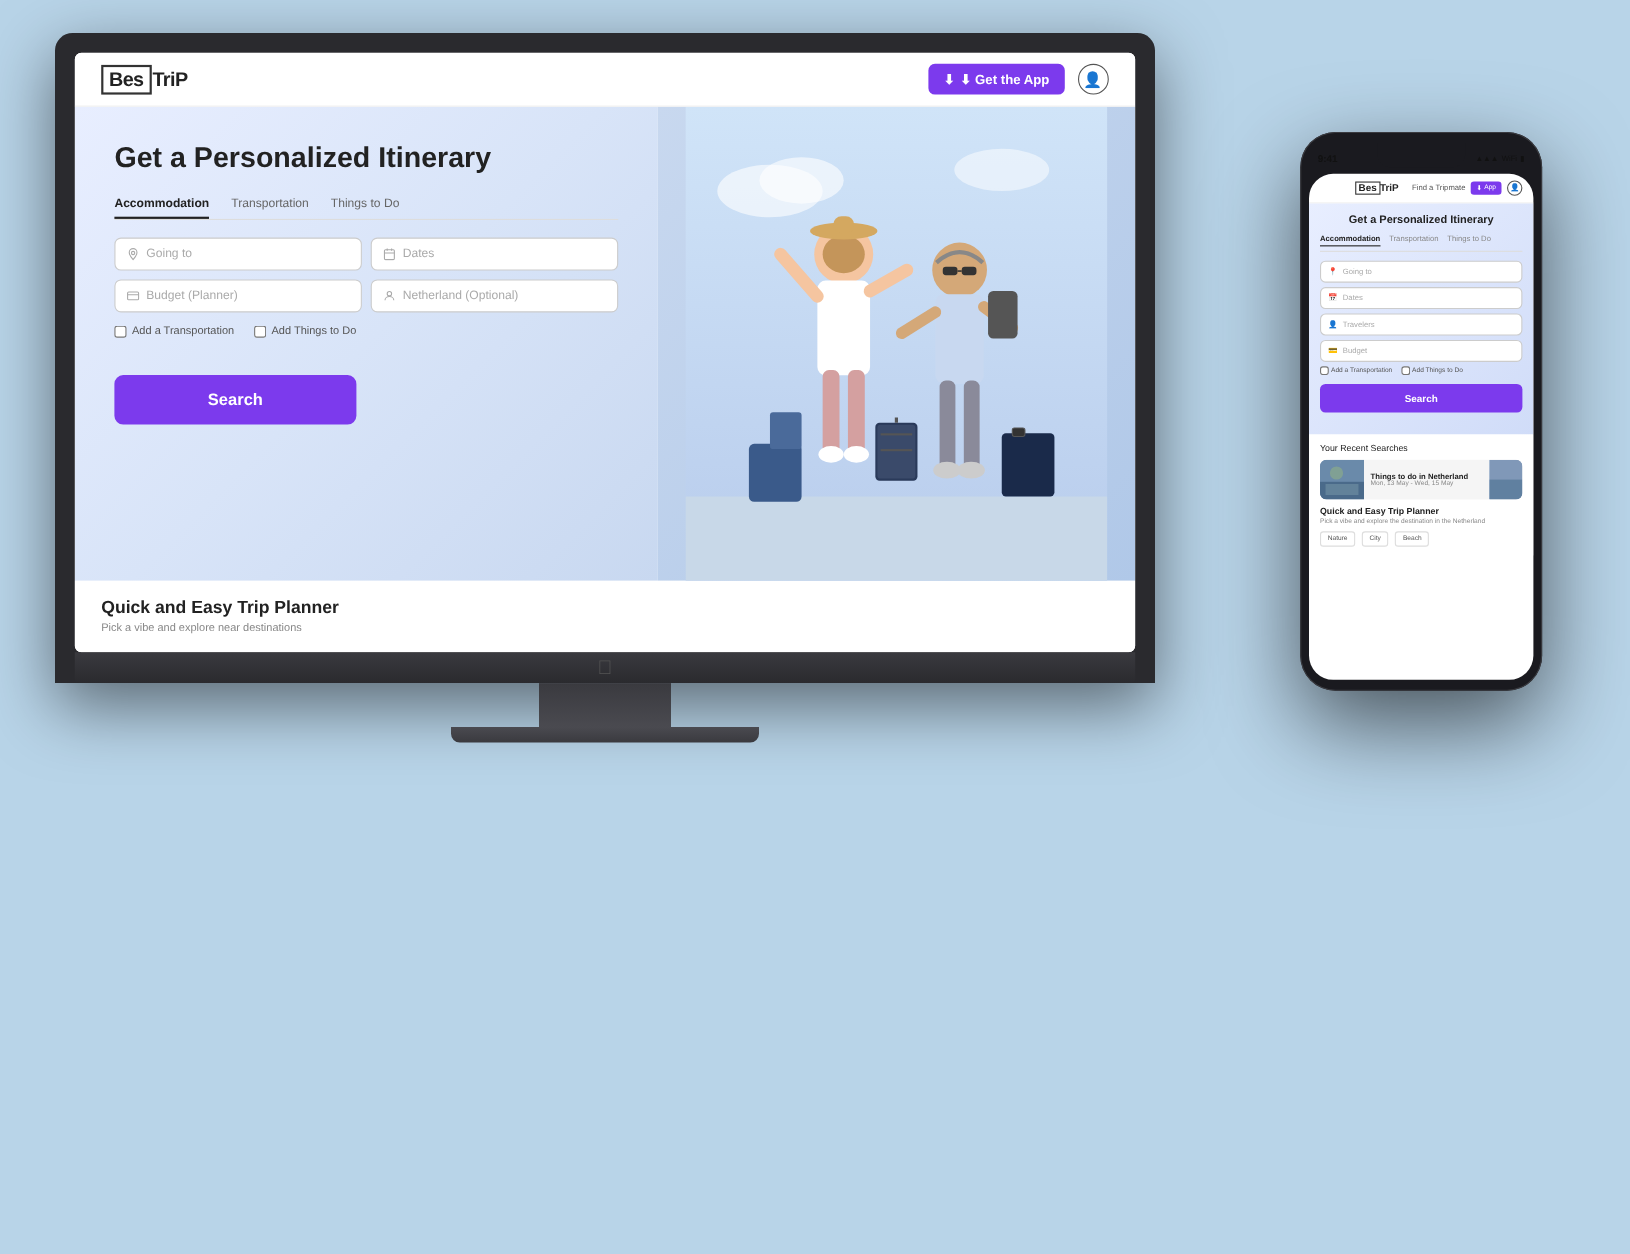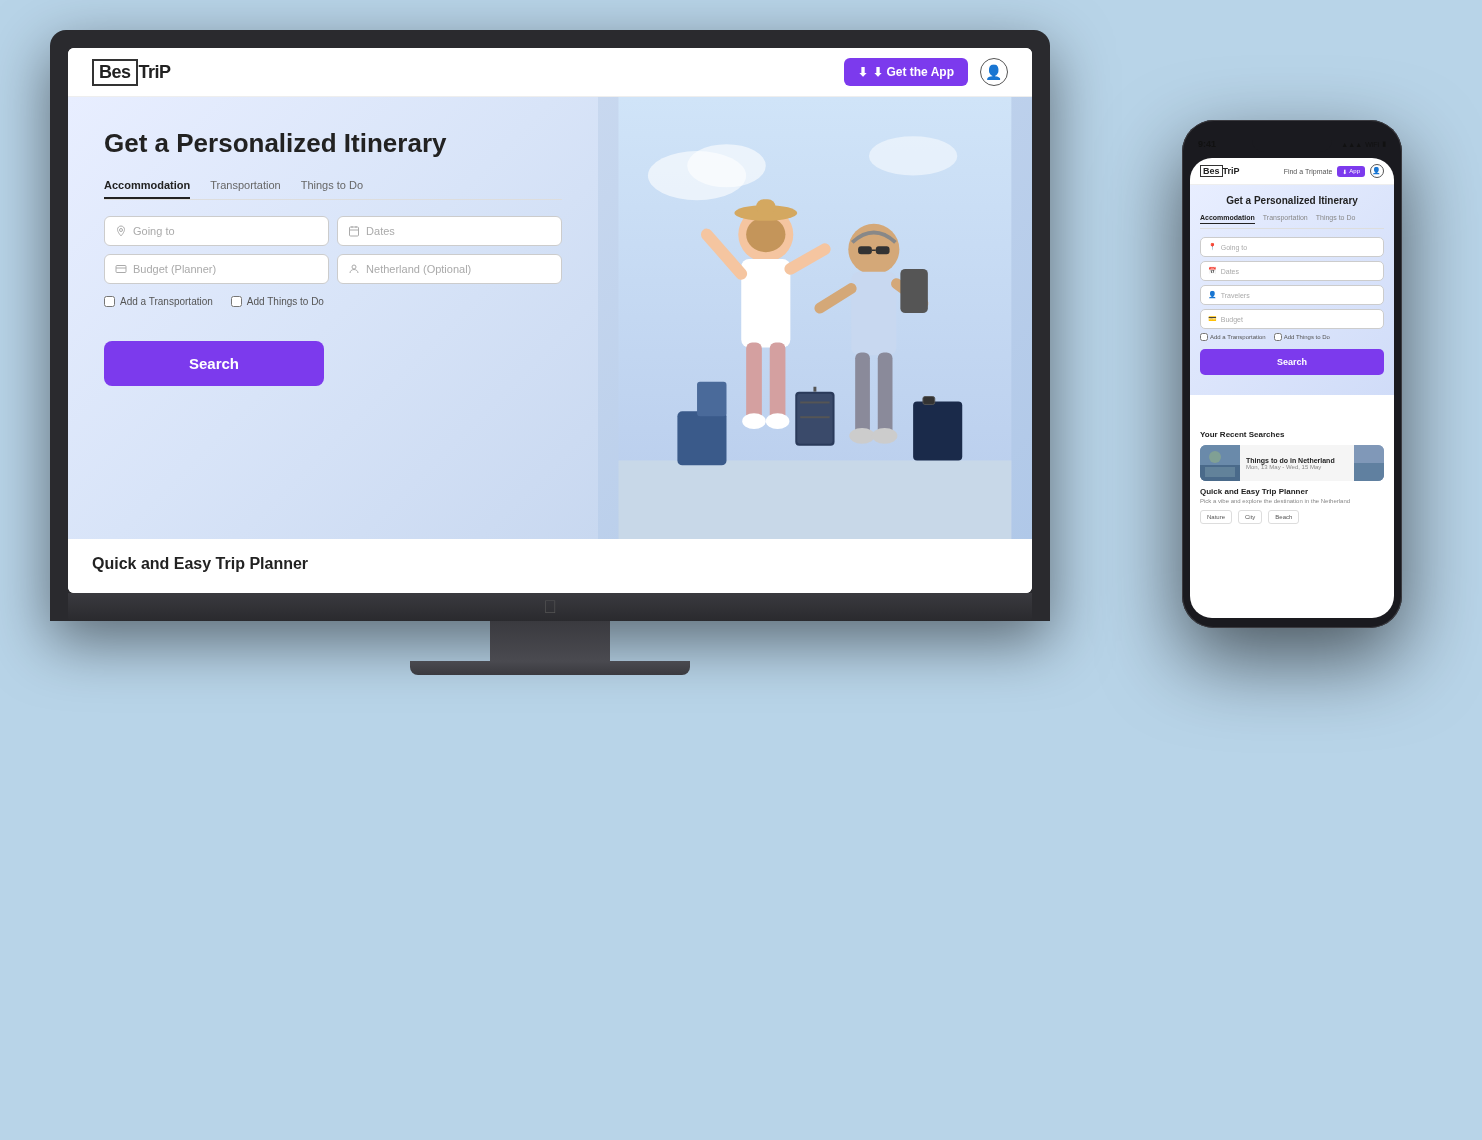--- a/index.html
+++ b/index.html
@@ -340,20 +340,21 @@
       align-items: center;
       justify-content: space-between;
       padding: 6px 10px;
       border-bottom: 1px solid #eee;
     }
 
     .app-logo {
       font-size: 9px;
       font-weight: 800;
       color: #222;
+      margin-left: 32px;
     }
 
     .app-logo span {
       border: 1.5px solid #333;
       padding: 0 2px;
     }
 
     .app-header-right {
       display: flex;
       align-items: center;
@@ -466,24 +467,23 @@
       margin-bottom: 10px;
     }
 
     .app-white-section {
       background: white;
       padding: 8px 10px;
     }
 
     .app-recent-title {
       font-size: 8px;
-      font-weight: 700;
+      font-weight: 400;
       color: #222;
       margin-bottom: 6px;
-      margin-top: 27px;
     }
 
     .recent-search-card {
       display: flex;
       gap: 6px;
       align-items: center;
       background: #f5f5f5;
       border-radius: 6px;
       overflow: hidden;
       margin-bottom: 6px;
@@ -710,20 +710,21 @@
                 <rect x="185" y="325" width="30" height="2" fill="#555"></rect>
 
                 <rect x="300" y="310" width="50" height="60" rx="4" fill="#1a2a4a"></rect>
                 <rect x="310" y="305" width="12" height="8" rx="2" fill="#333" stroke="#555" stroke-width="1"></rect>
               </svg>
             </div>
           </div>
 
           <div class="below-section">
             <div class="below-title">Quick and Easy Trip Planner</div>
+            <div class="below-subtitle">Pick a vibe and explore near destinations</div>
           </div>
 
         </div>
       </div>
       <div class="imac-chin">
         <span class="imac-apple-logo"></span>
       </div>
     </div>
     <div class="imac-stand-neck"></div>
     <div class="imac-stand-base"></div>

